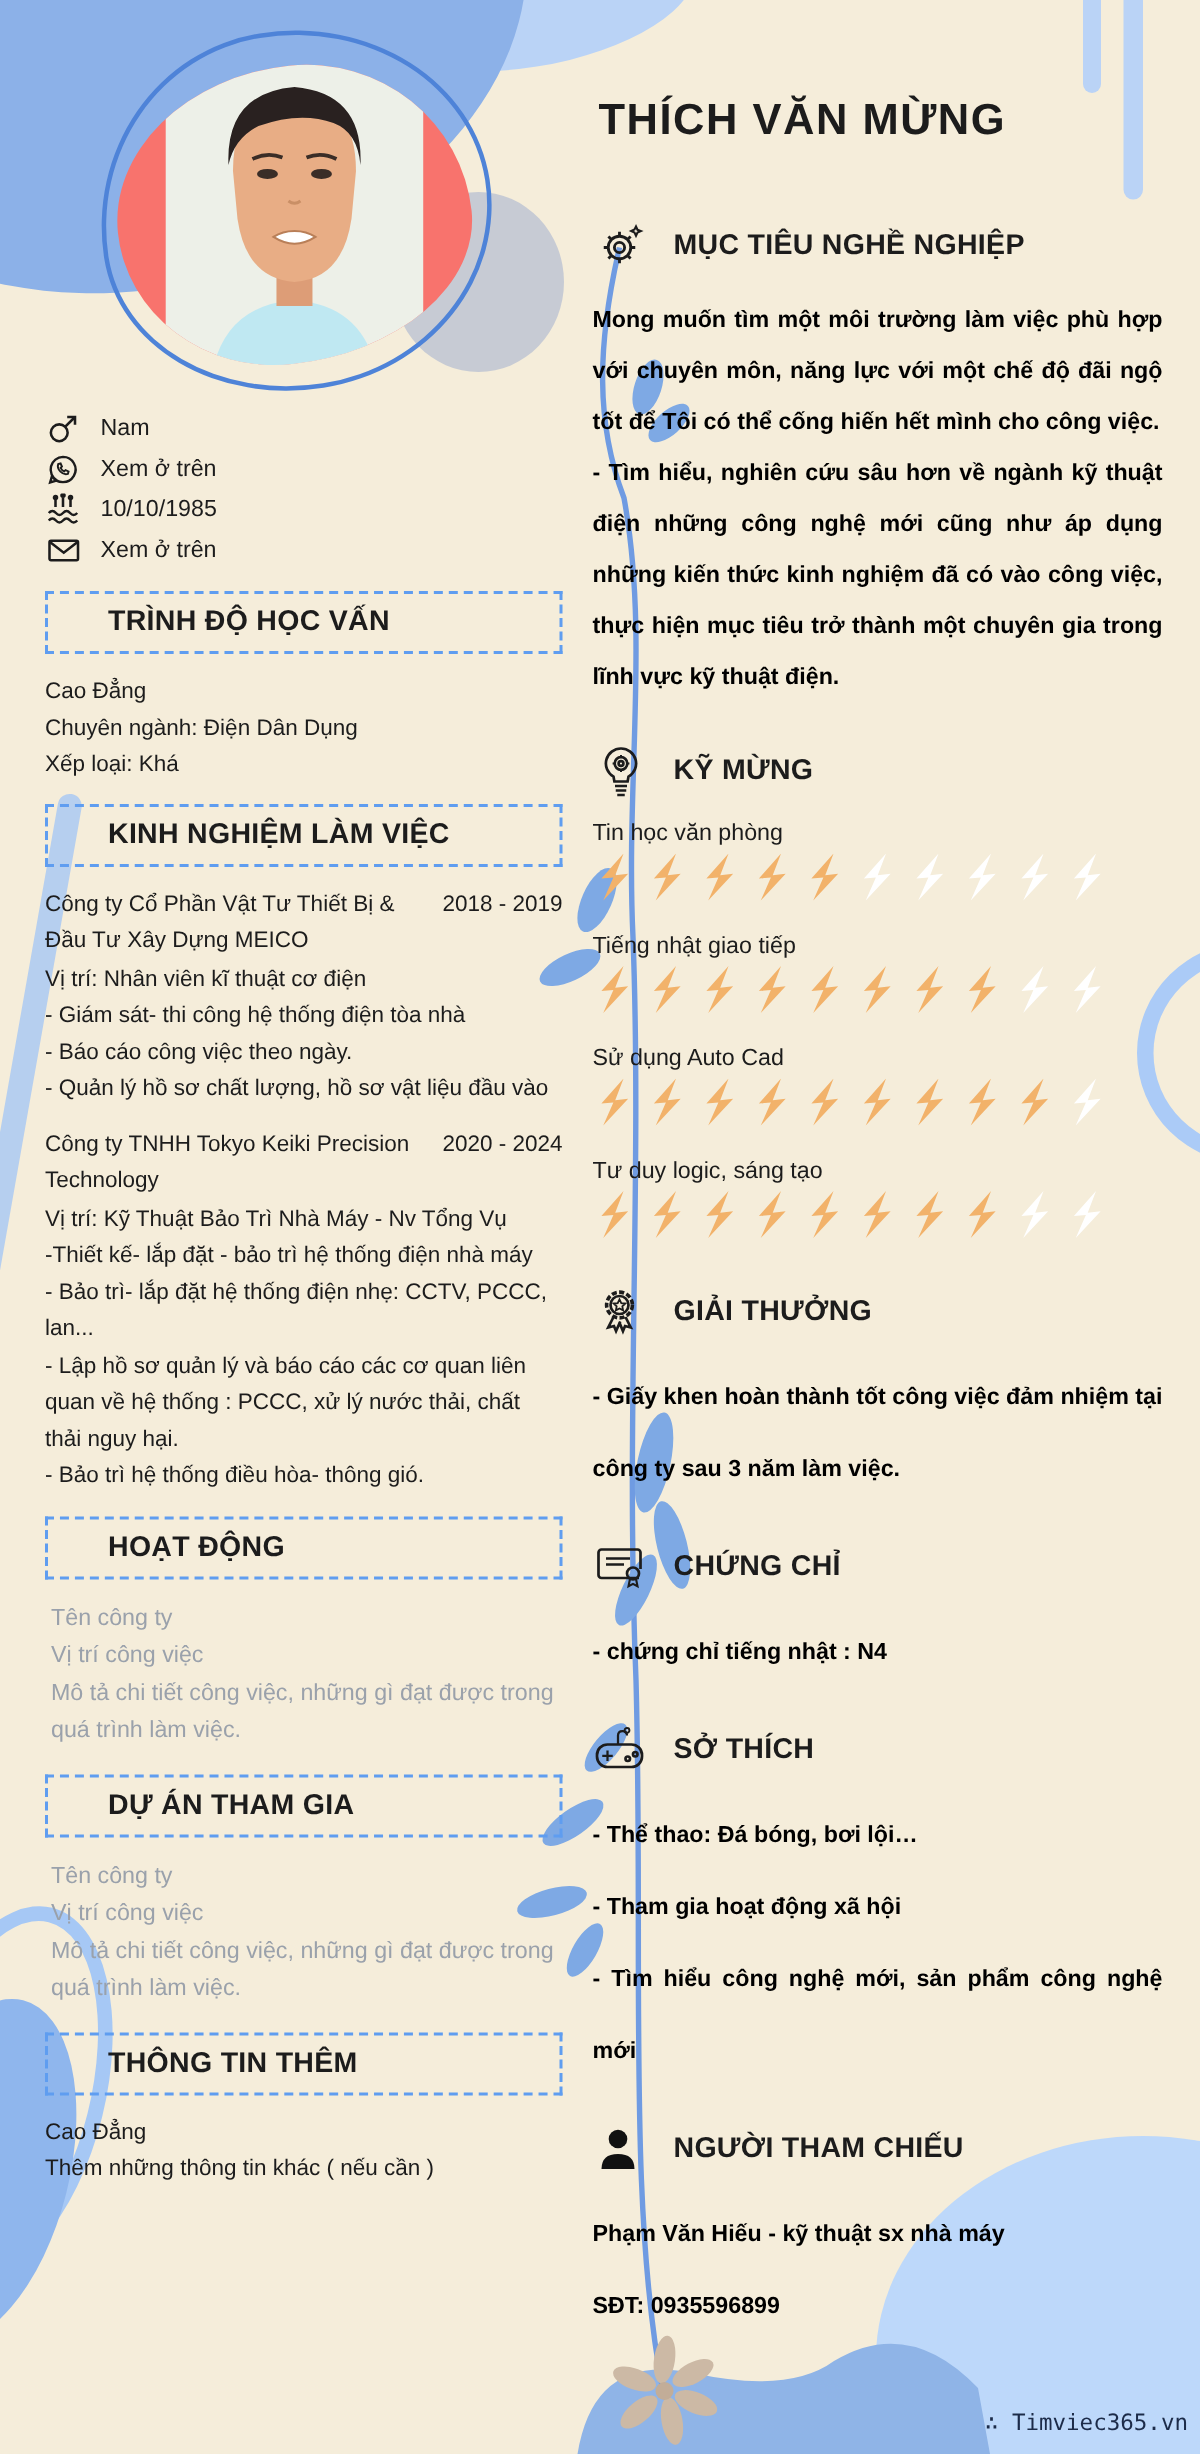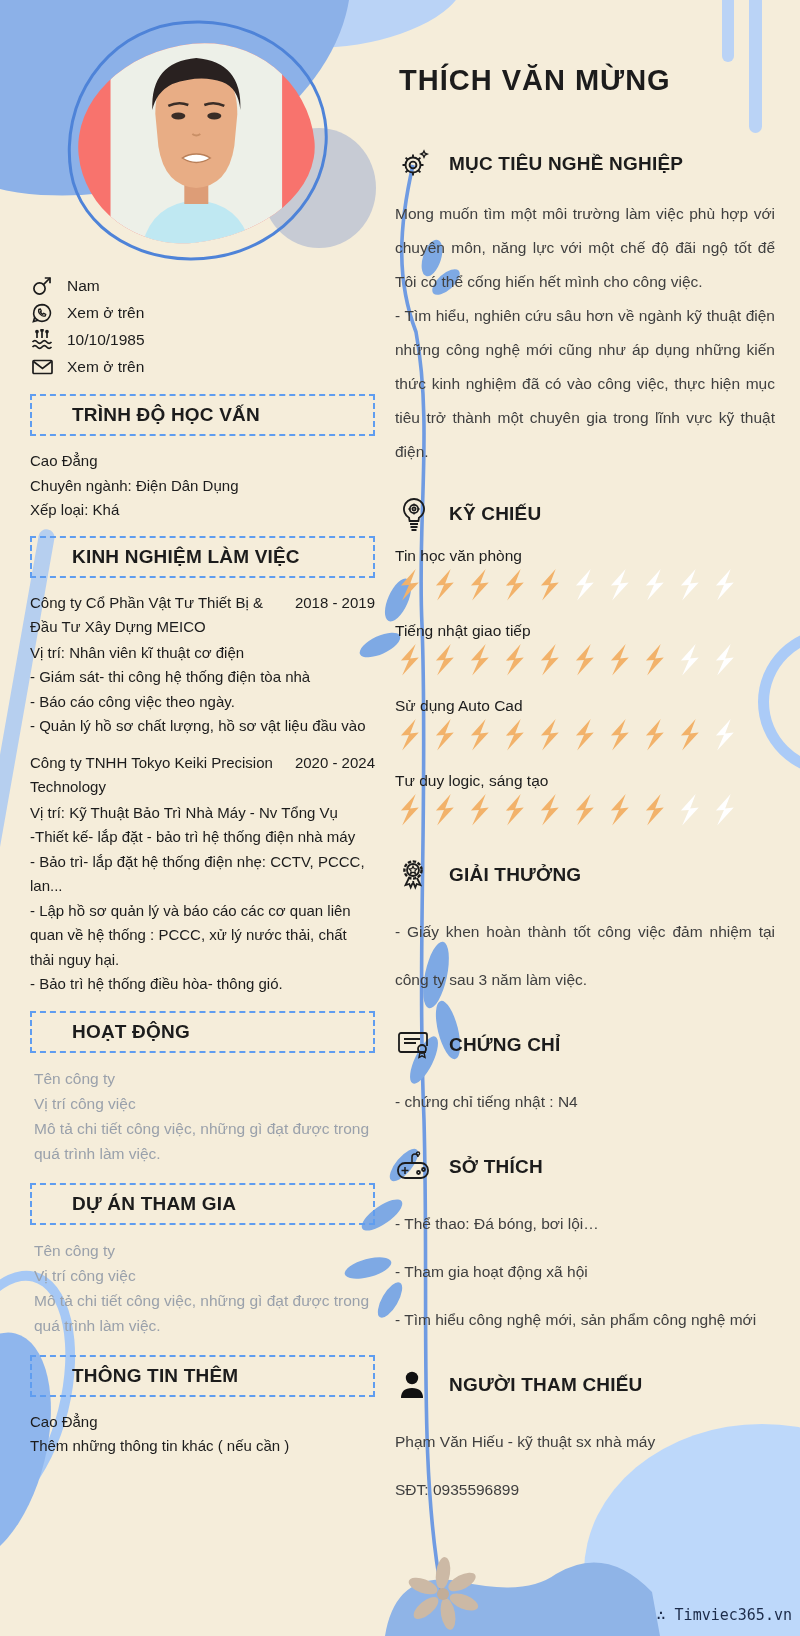--- a/index.html
+++ b/index.html
@@ -56,21 +56,21 @@
   .job-head{display:flex;justify-content:space-between;gap:0;font-size:15px;line-height:24.5px;margin-bottom:1px;}
   .job-company{width:252px;}
   .job-period{white-space:nowrap;}
   .placeholder{color:var(--muted);font-size:15.5px;line-height:25px;padding-left:4px;}
   
   .cv-name{font-size:29px;font-weight:800;letter-spacing:1px;margin:12px 0 0 4px;}
   .rhead{display:flex;align-items:center;gap:16px;margin:0 0 14px 0;}
   .rhead h2{font-size:19px;font-weight:bold;letter-spacing:.2px;}
   .rhead .ric{width:38px;height:38px;flex:0 0 38px;display:flex;align-items:center;justify-content:center;}
   .objective{margin-top:48px;}
-  .rpara{font-size:15.5px;line-height:34px;text-align:justify;color:#404040;}
+  .rpara{font-size:15.5px;line-height:34px;text-align:justify;color:#000000;font-weight:bold;}
   .skills-sec{margin-top:26px;}
   .skill{margin-bottom:21px;}
   .skill-label{font-size:15.5px;margin-bottom:4px;}
   .skill-bolts{display:flex;gap:1px;}
   .skill-bolts svg{width:34px;height:32px;}
   .bolt-fill{fill:var(--bolt-orange);}
   .bolt-empty{fill:#ffffff;}
   .awards-sec{margin-top:30px;}
   .r-lines .bodyline{font-size:15.5px;line-height:48px;}
   .sec-gap{margin-top:22px;}
@@ -277,21 +277,21 @@
     <div class="rhead">
       <span class="ric">
         <svg width="34" height="36" viewBox="0 0 34 36" fill="none" stroke="#1c1c1c" stroke-width="1.8">
           <path d="M17 3 a10 10 0 0 1 5 18.7 l-.6 3.3 H12.6 L12 21.7 A10 10 0 0 1 17 3 Z"></path>
           <circle cx="17" cy="13" r="4.2"></circle>
             <circle cx="17" cy="13" r="1.6"></circle>
           <path d="M17 7.4 v2 M17 16.6 v2 M11.4 13 h2 M20.6 13 h2" stroke-width="1.3"></path>
           <path d="M13 28 h8 M13.5 31 h7 M14.5 34 h5"></path>
         </svg>
         </span>
-      <h2>KỸ CHIẾU</h2>
+      <h2>KỸ MỪNG</h2>
     </div>
     <div>
         <div class="skill">
           <div class="skill-label">Tin học văn phòng</div>
           <div class="skill-bolts">
             <svg class="bolt-fill" viewBox="0 0 24 26">
               <use href="#bolt"></use>
             </svg>
             <svg class="bolt-fill" viewBox="0 0 24 26">
               <use href="#bolt"></use>

